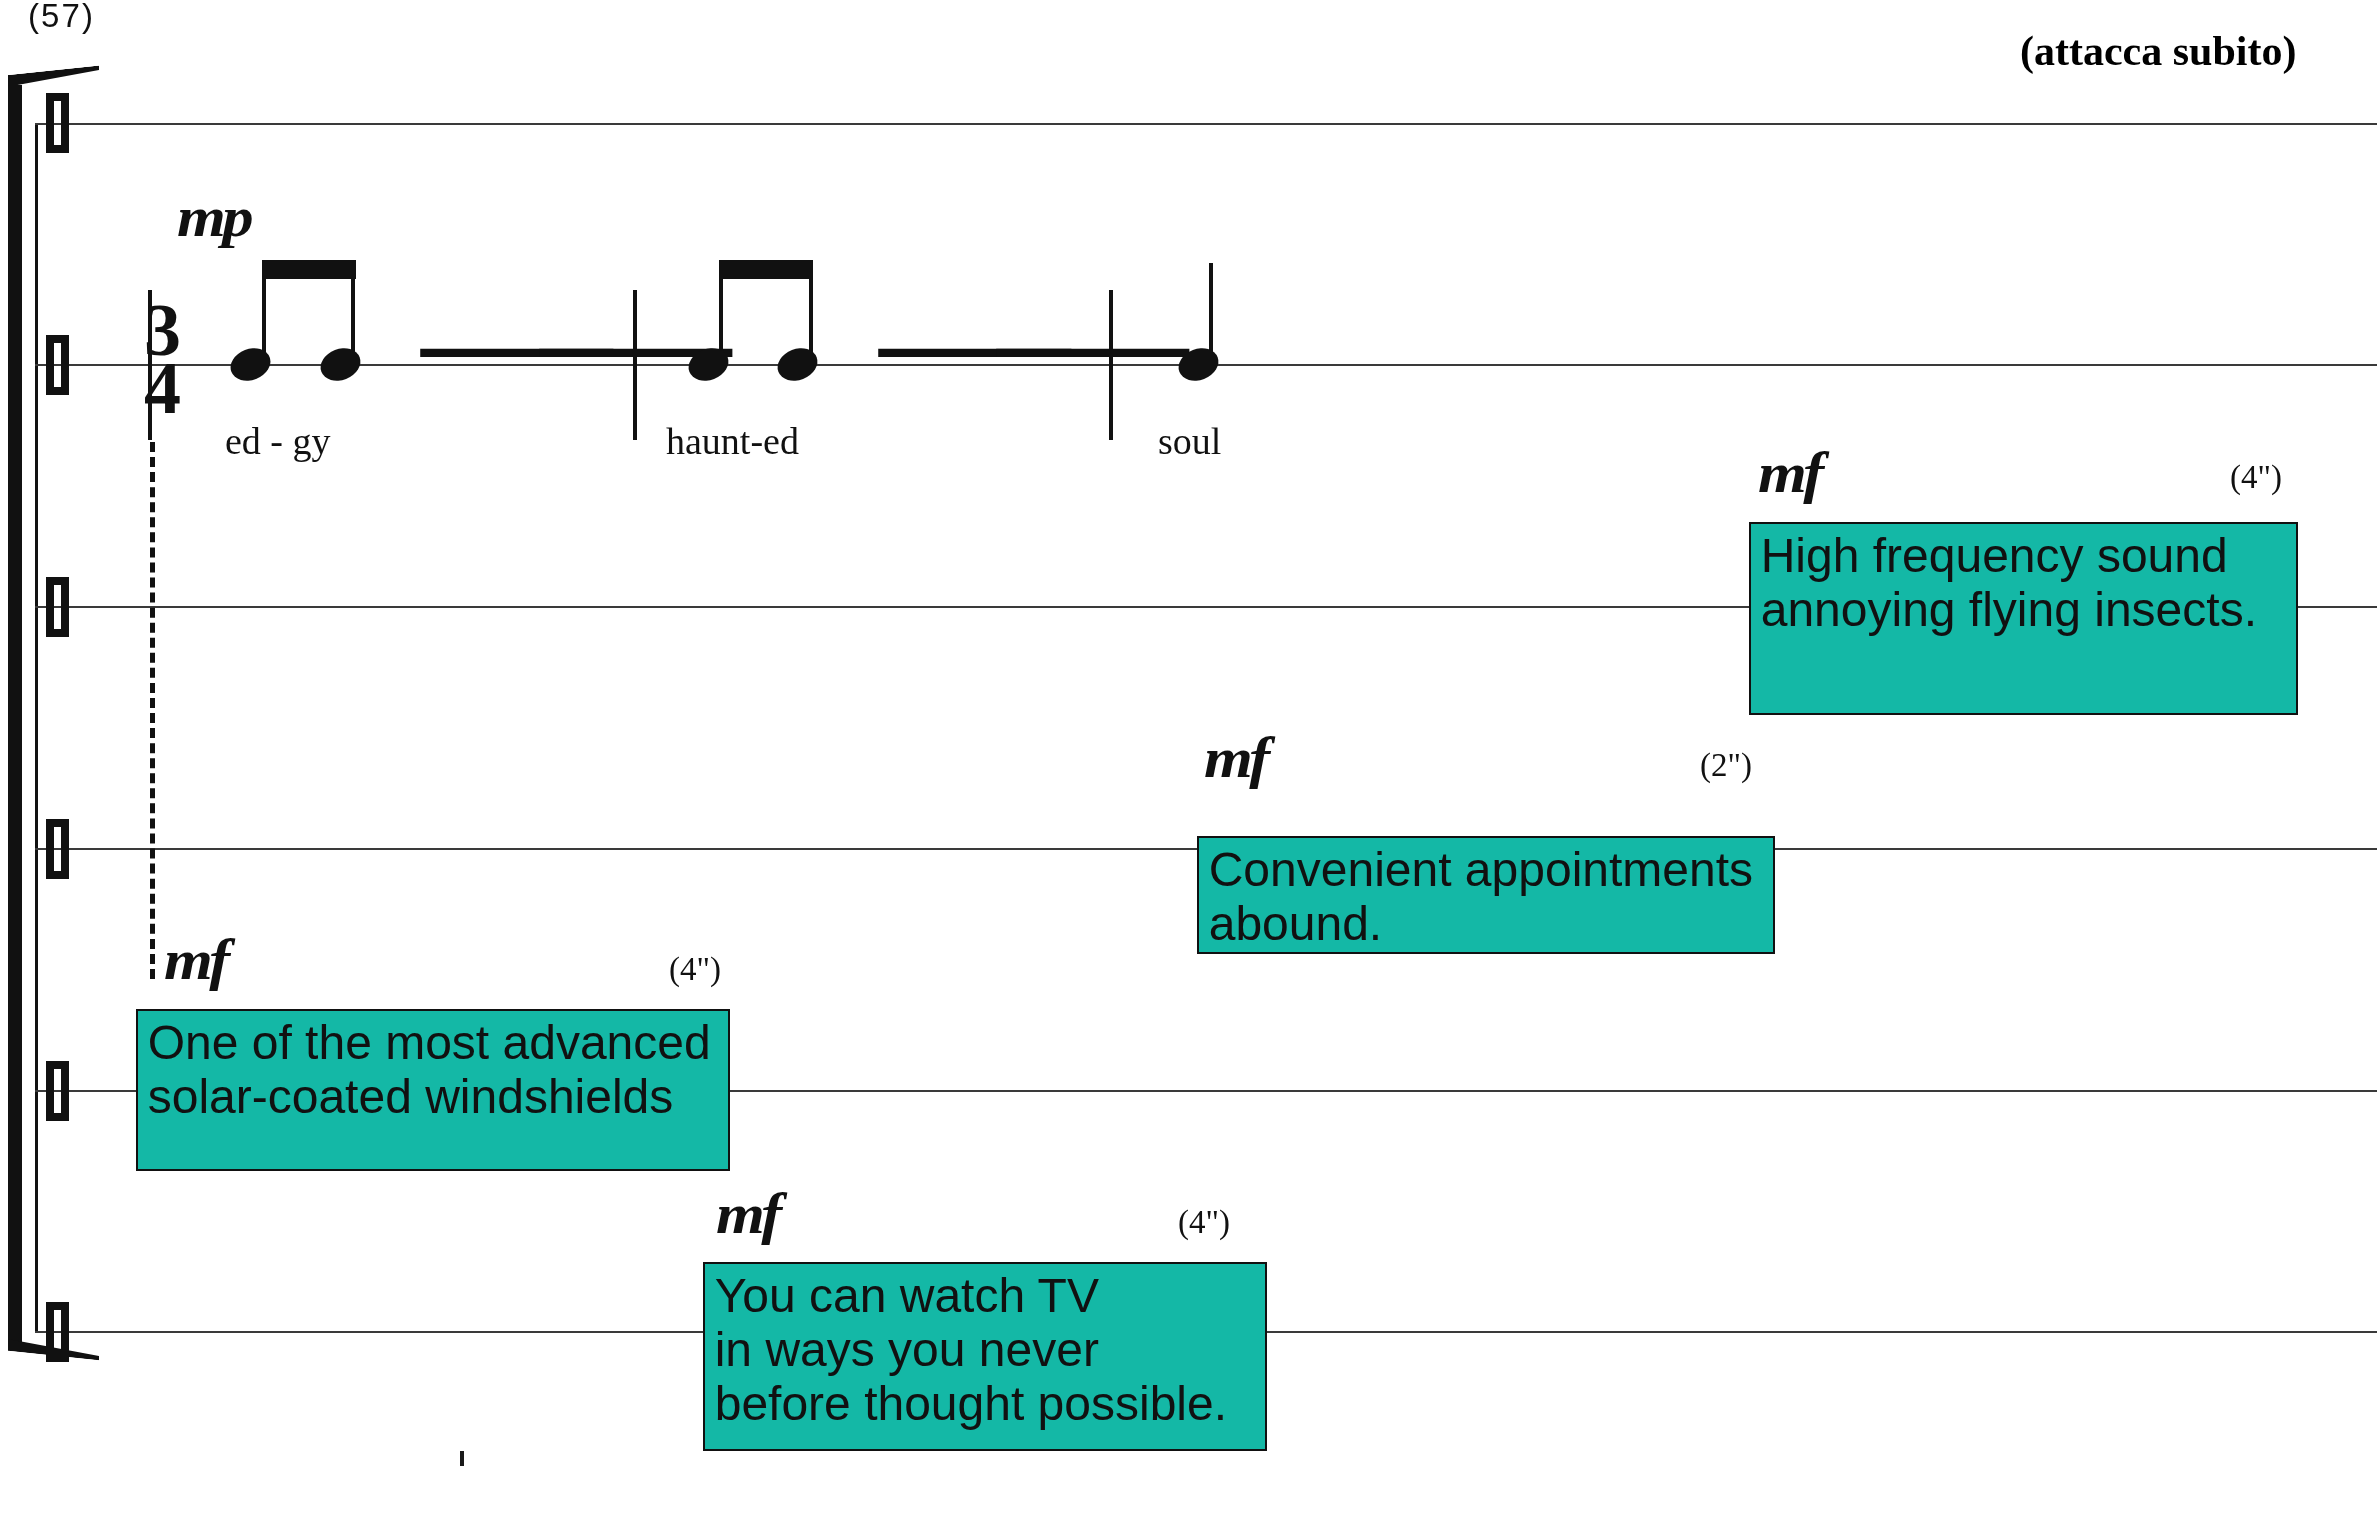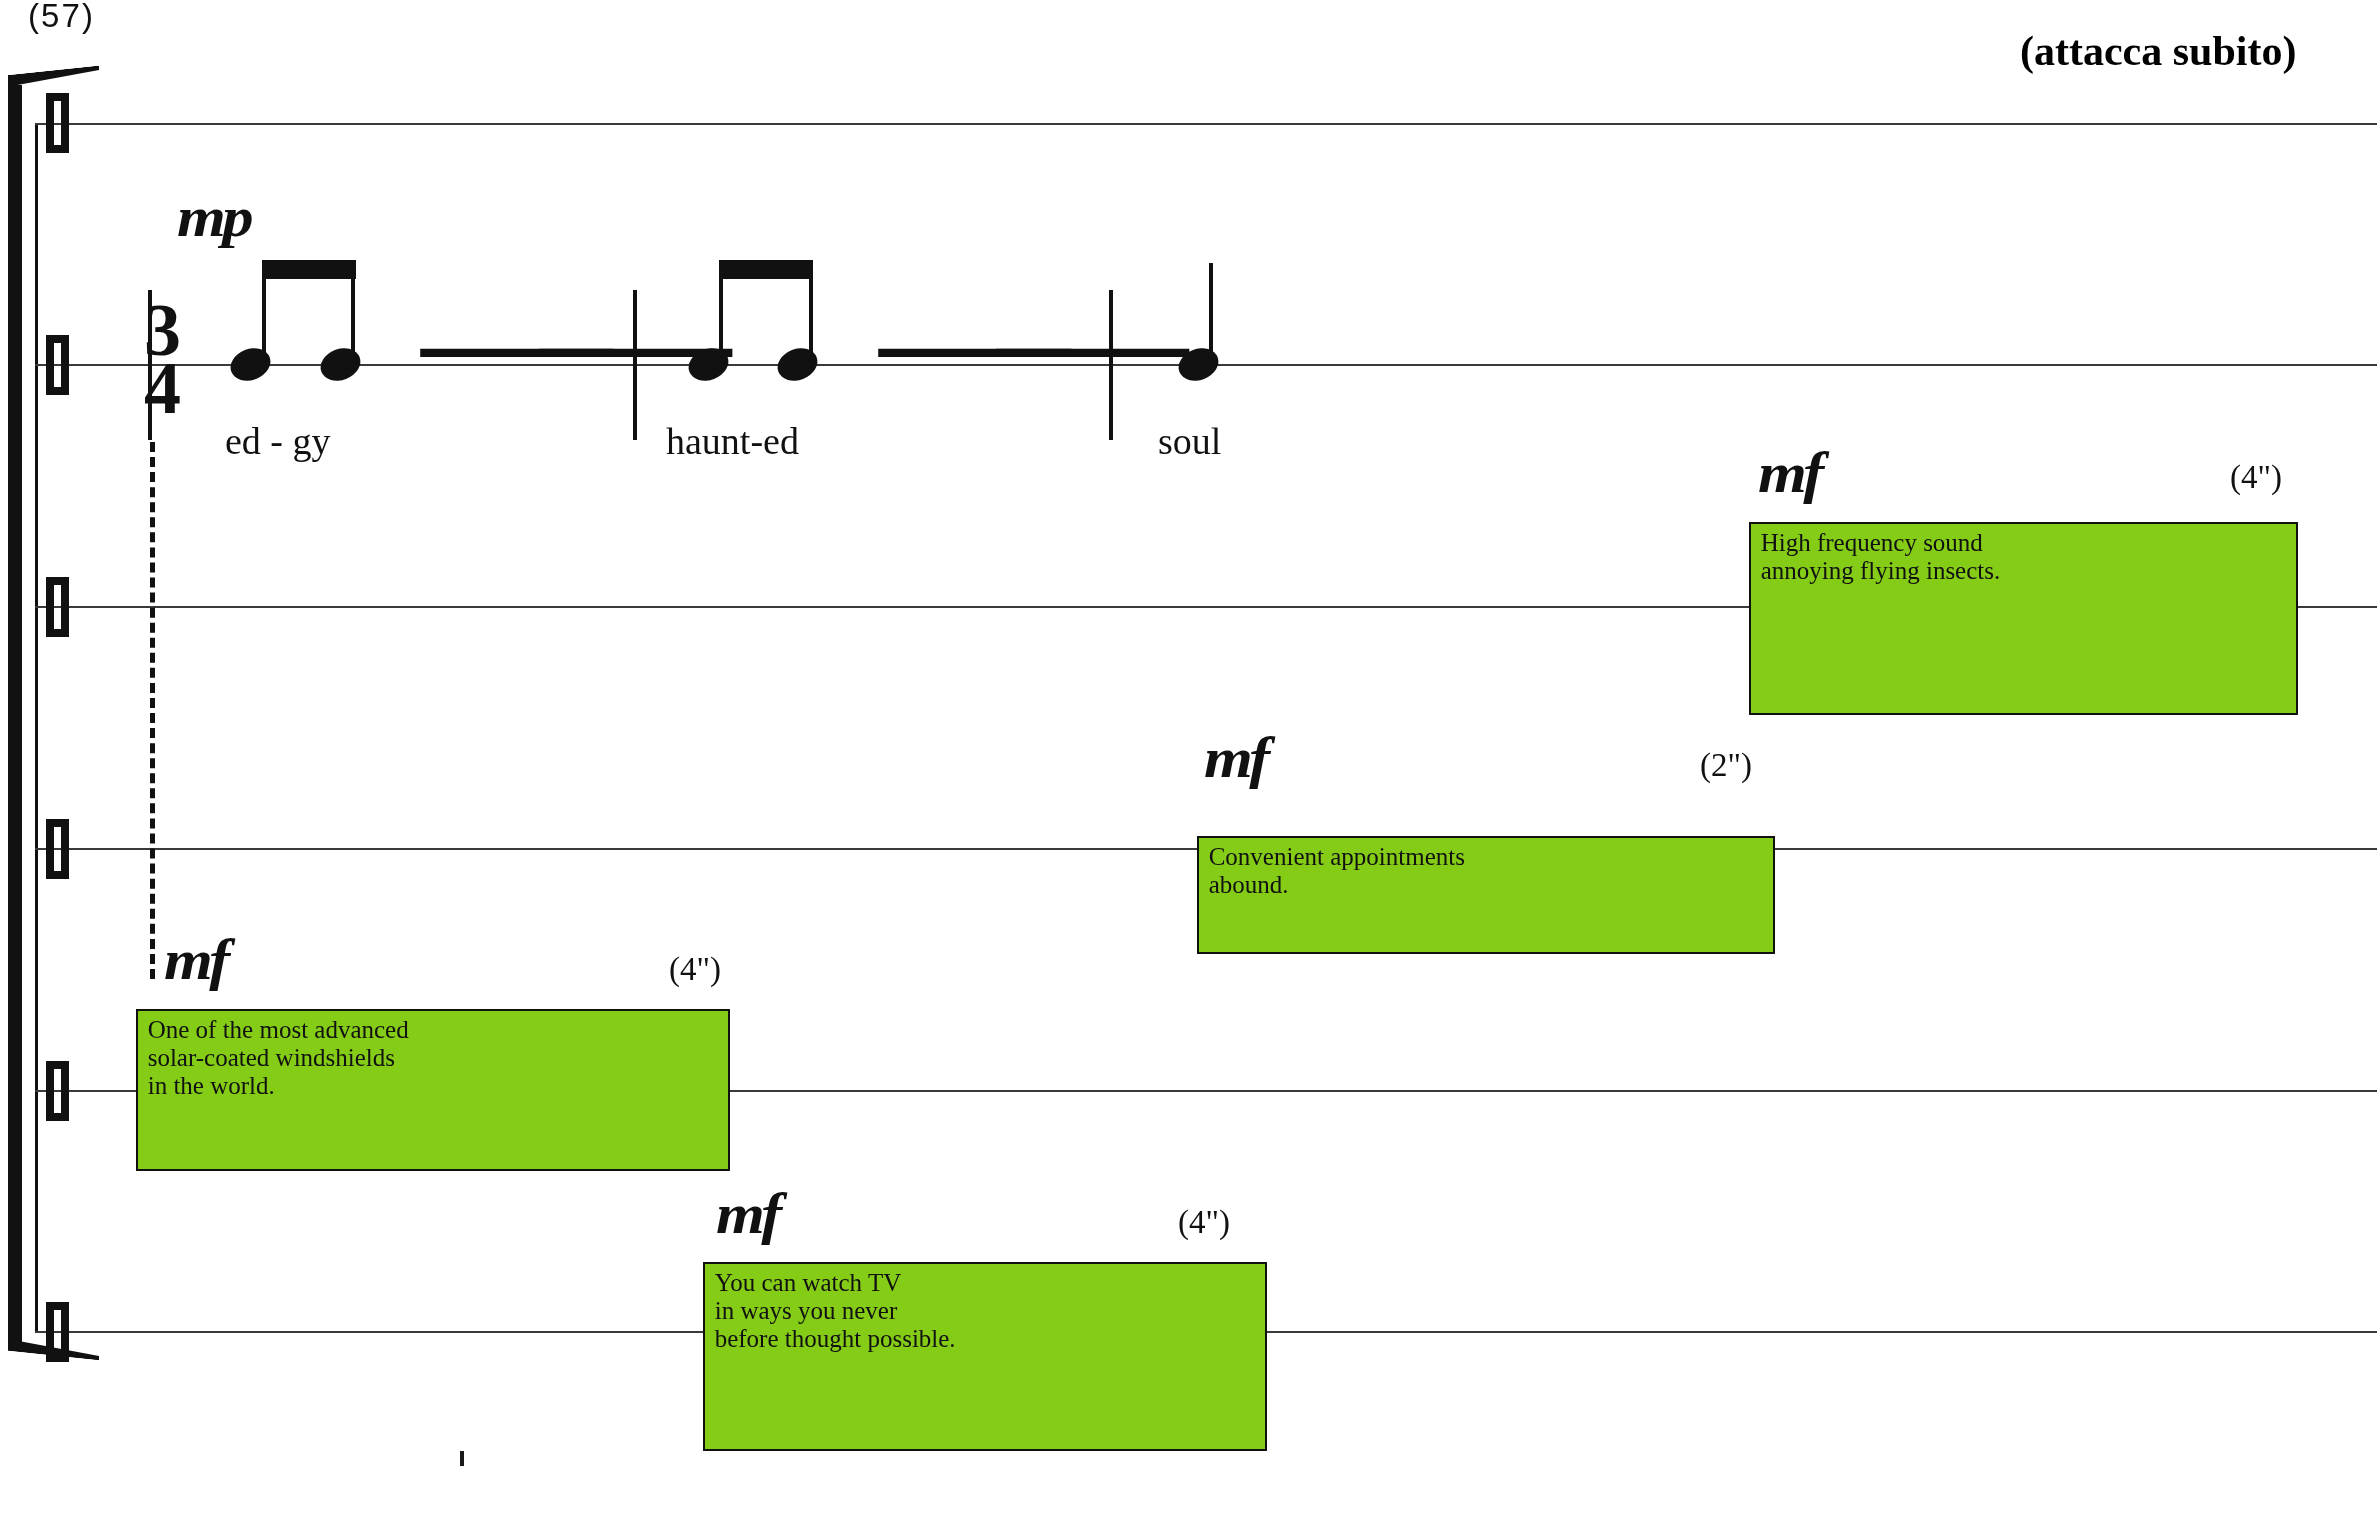--- a/index.html
+++ b/index.html
@@ -125,25 +125,25 @@
   
   .lyric{
     position:absolute;
     font-family:"Liberation Serif",serif;
     font-size:38px;color:#111111;white-space:nowrap;
   }
   
   .textbox{
     position:absolute;
     border:2.7px solid #111111;
-    background:#84cc16;
+    background:#14b8a6;
     box-sizing:border-box;
     padding:5.4px 9.7px 7.5px 9.7px;
-    font-family:Liberation Serif, serif;
-    font-size:25px;
+    font-family:Liberation Sans, sans-serif;
+    font-size:48px;
     line-height:1.12;
     color:#111111;
   }
   .textbox .ln{display:block;white-space:nowrap;}
 </style>
 </head>
 <body>
 
 <div id="page">
 
@@ -219,21 +219,20 @@
   <div class="textbox" style="left:1197px;top:807px;width:578px;height:118px;margin-top:29px;">
     <span class="ln">Convenient appointments</span>
     <span class="ln">abound.</span>
   </div>
 
   <div class="dyn" style="left:164px;top:928px;">mf</div>
   <div class="dur" style="left:669px;top:951px;">(4")</div>
   <div class="textbox" style="left:136px;top:1009px;width:594px;height:162px;">
     <span class="ln">One of the most advanced</span>
     <span class="ln">solar-coated windshields</span>
-    <span class="ln">in the world.</span>
   </div>
 
   <div class="dyn" style="left:716px;top:1182px;">mf</div>
   <div class="dur" style="left:1178px;top:1204px;">(4")</div>
   <div class="textbox" style="left:703px;top:1262px;width:564px;height:189px;">
     <span class="ln">You can watch TV</span>
     <span class="ln">in ways you never</span>
     <span class="ln">before thought possible.</span>
   </div>
 

